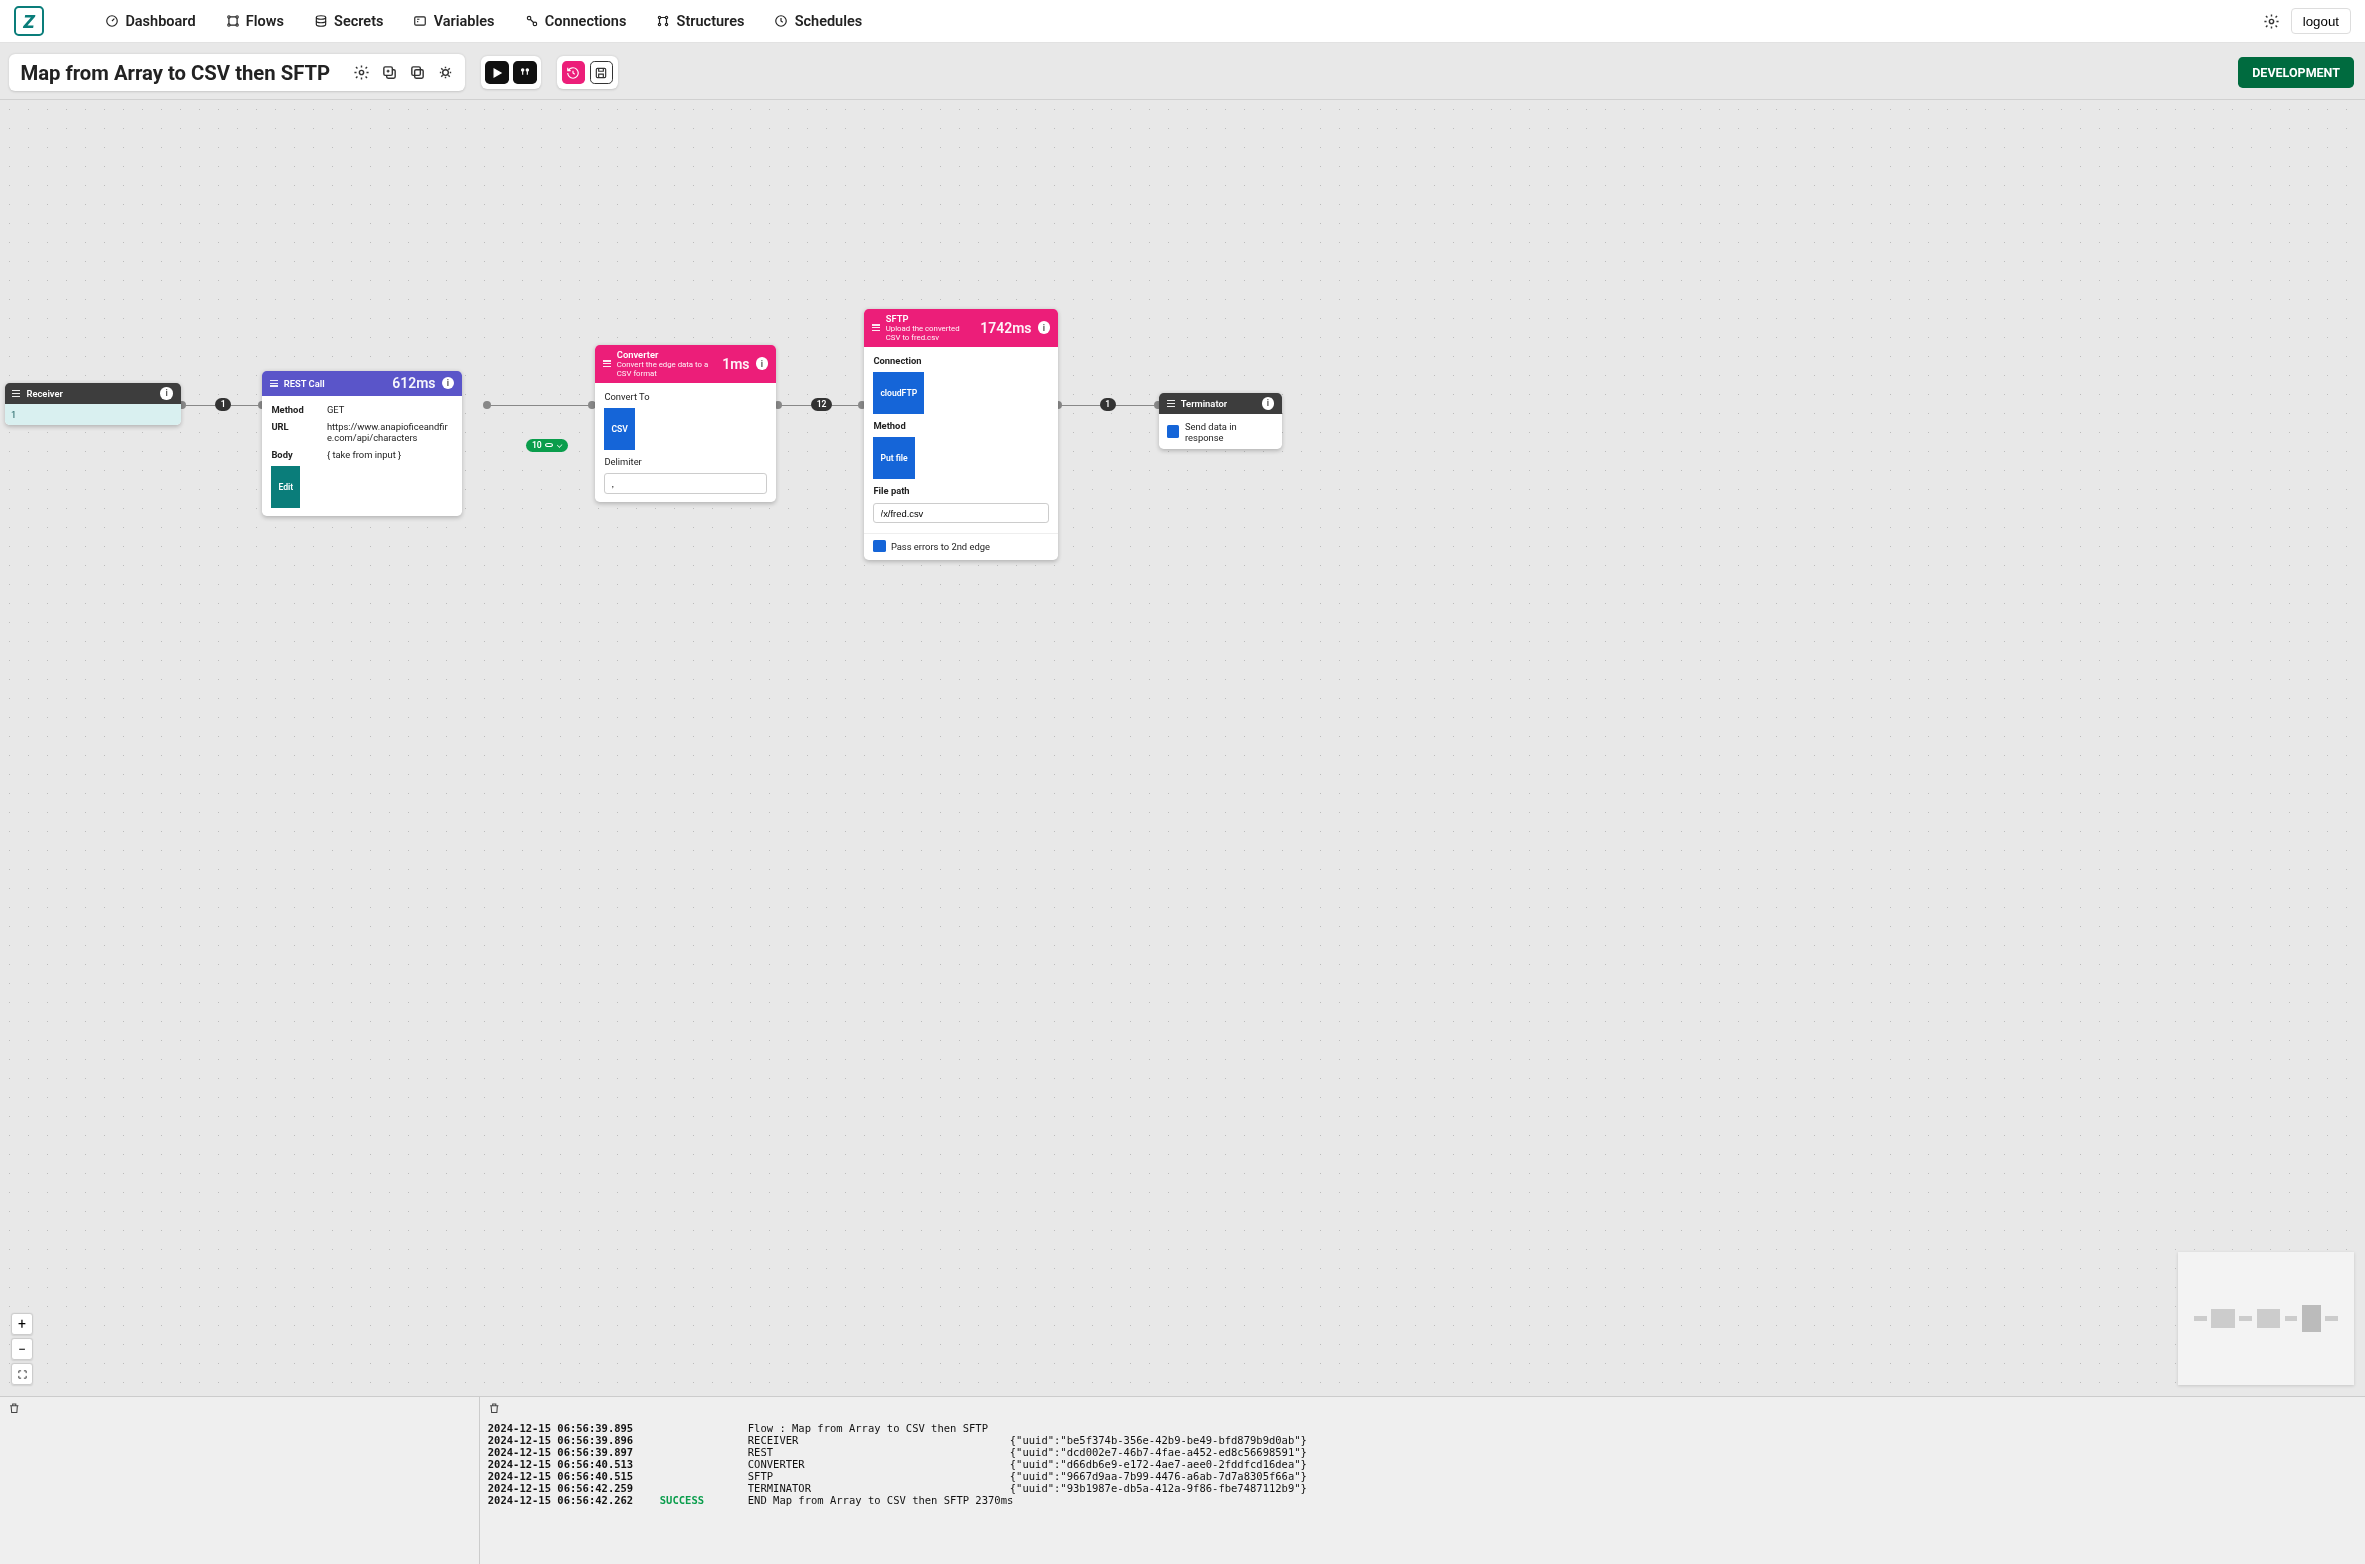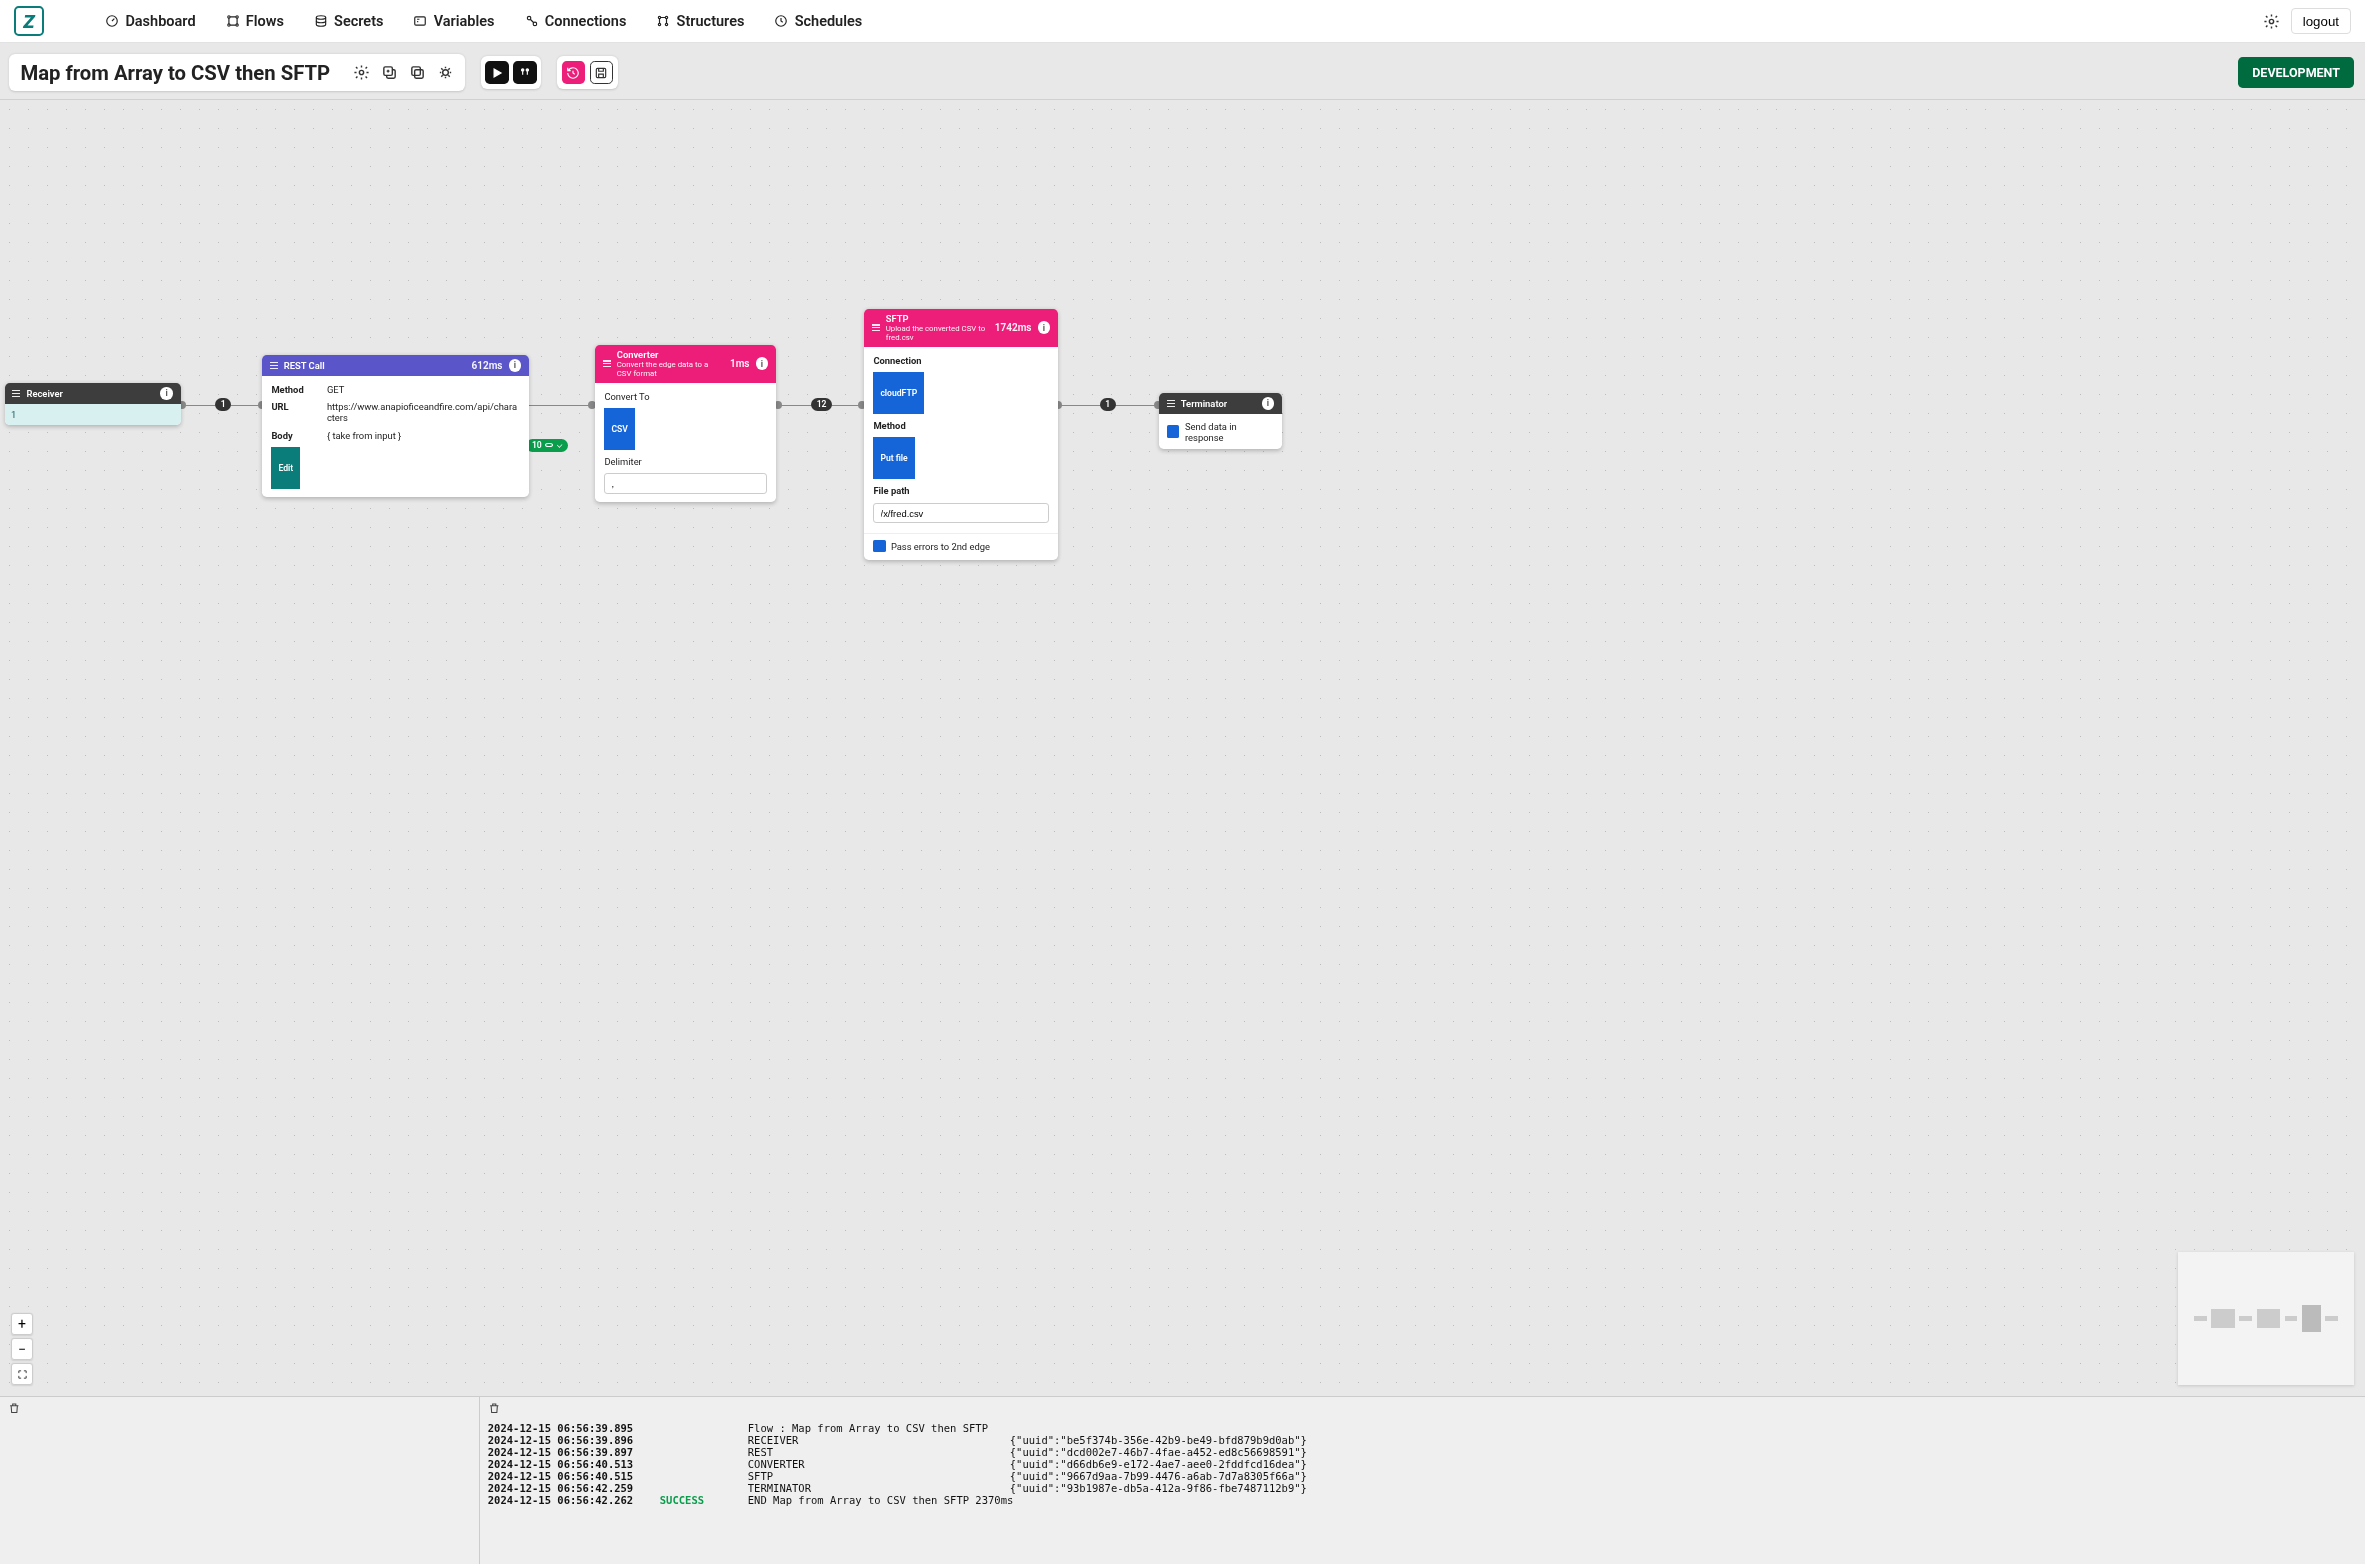--- a/index.html
+++ b/index.html
@@ -47,42 +47,42 @@
   .edge-badge.green .eye { width: 7.8px; height: 4.7px; border: 1.2px solid #fff; border-radius: 50%; display: inline-block; position: relative; }
   .port { width: 7.8px; height: 7.8px; border-radius: 50%; background: #888; position: absolute; top: -3.1px; }
 
   
   .node { position: absolute; background: #fff; border-radius: 4.7px; box-shadow: 0 1.6px 4.7px rgba(0,0,0,.22); font-size: 9.4px; color: #222; }
   .node-header { display: flex; align-items: center; gap: 6.2px; padding: 4.7px 7.8px; border-radius: 4.7px 4.7px 0 0; color: #fff; font-weight: 600; }
   .node-header .grip { width: 7.8px; display: flex; flex-direction: column; gap: 1.6px; }
   .node-header .grip span { display: block; height: 1.2px; background: rgba(255,255,255,.9); }
   .node-header .htitle { flex: 1; }
   .node-header .hsub { font-weight: 400; font-size: 7.8px; display: block; opacity: .95; }
-  .node-header .timing { font-size: 10px; opacity: .95; }
+  .node-header .timing { font-size: 14px; opacity: .95; }
   .node-header .info-dot { width: 12.5px; height: 12.5px; border-radius: 50%; background: #fff; color: #555; display: flex; align-items: center; justify-content: center; font-size: 8.6px; font-weight: 700; }
   .hdr-dark { background: #3d3d3d; }
   .hdr-purple { background: #5a55c9; }
   .hdr-pink { background: #ec1e79; }
 
   .node-body { padding: 7.8px 9.4px; display: flex; flex-direction: column; gap: 6.2px; font-size: 9.4px; }
   .kv { display: flex; gap: 12.5px; }
   .kv .k { width: 43px; font-weight: 700; }
   .kv .v { flex: 1; word-break: break-all; }
   .pill { display: inline-block; padding: 16px 7px; border-radius: 0; color: #fff; font-size: 8.6px; font-weight: 600; }
   .pill.teal { background: #0a7d7a; }
   .pill.blue { background: #1565d8; }
   .text-input { width: 100%; border: 0.8px solid #ccc; border-radius: 3.1px; padding: 3.9px 6.2px; font-size: 9.4px; background: #fff; }
   .check-row { display: flex; align-items: center; gap: 5px; padding: 4.7px 9.4px 7.8px; }
   .check-row .box { width: 12.5px; height: 12.5px; background: #1565d8; border-radius: 1.6px; }
   .sep { height: 0.8px; background: #eee; margin: 1.6px 0; }
 
   .node-receiver { width: 176px; }
   .node-receiver .rc-body { background: #d9f0f0; padding: 4.7px 6.2px; border-radius: 0 0 4.7px 4.7px; font-size: 9.4px; color: #1a5f5f; }
 
-  .node-rest { width: 267px; }
+  .node-rest { width: 200px; margin-top: 16px; }
   .node-conv { width: 181px; }
   .node-sftp { width: 194px; }
   .node-term { width: 123px; }
   .node-term .t-body { padding: 6.2px 7.8px; display: flex; align-items: center; gap: 6.2px; }
   .node-term .box { width: 12.5px; height: 12.5px; background: #1565d8; border-radius: 1.6px; }
 
   
   .zoom-ctrl { position: absolute; left: 11px; bottom: 11px; display: flex; flex-direction: column; gap: 3.1px; }
   .zoom-btn { width: 22px; height: 22px; background: #fff; border: 0.8px solid #ccc; border-radius: 3.1px; font-size: 14px; display: flex; align-items: center; justify-content: center; cursor: pointer; box-shadow: 0 0.8px 1.6px rgba(0,0,0,.1); }
 

